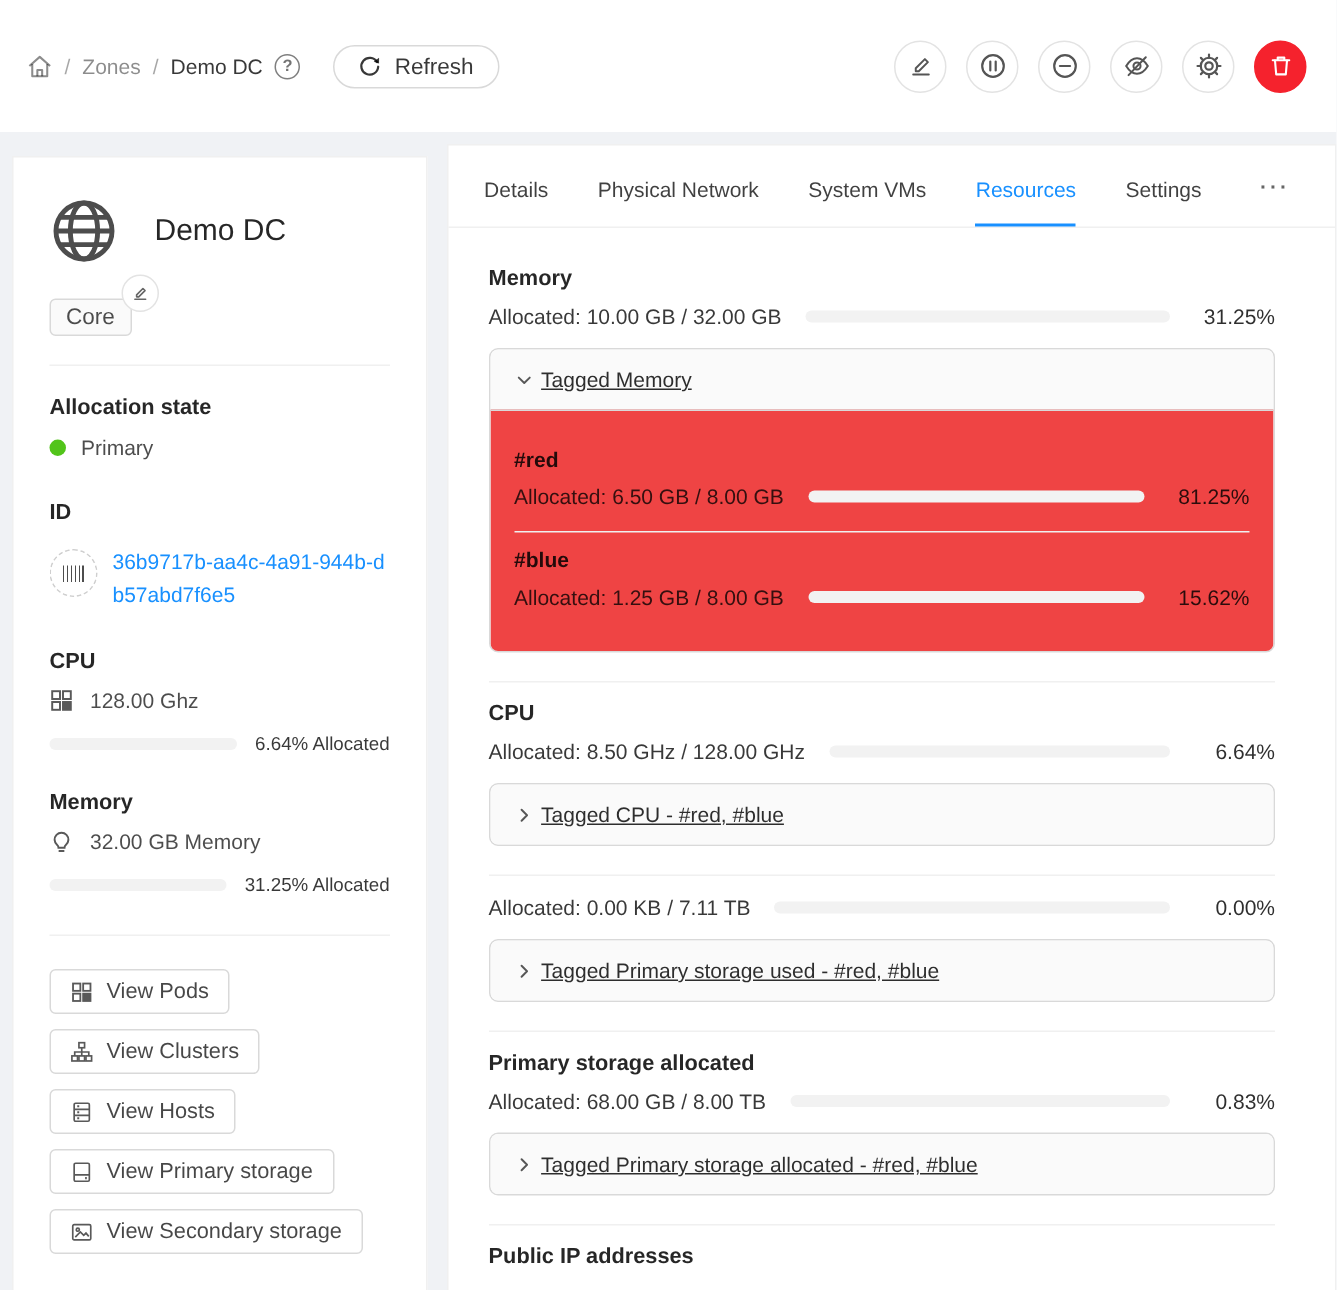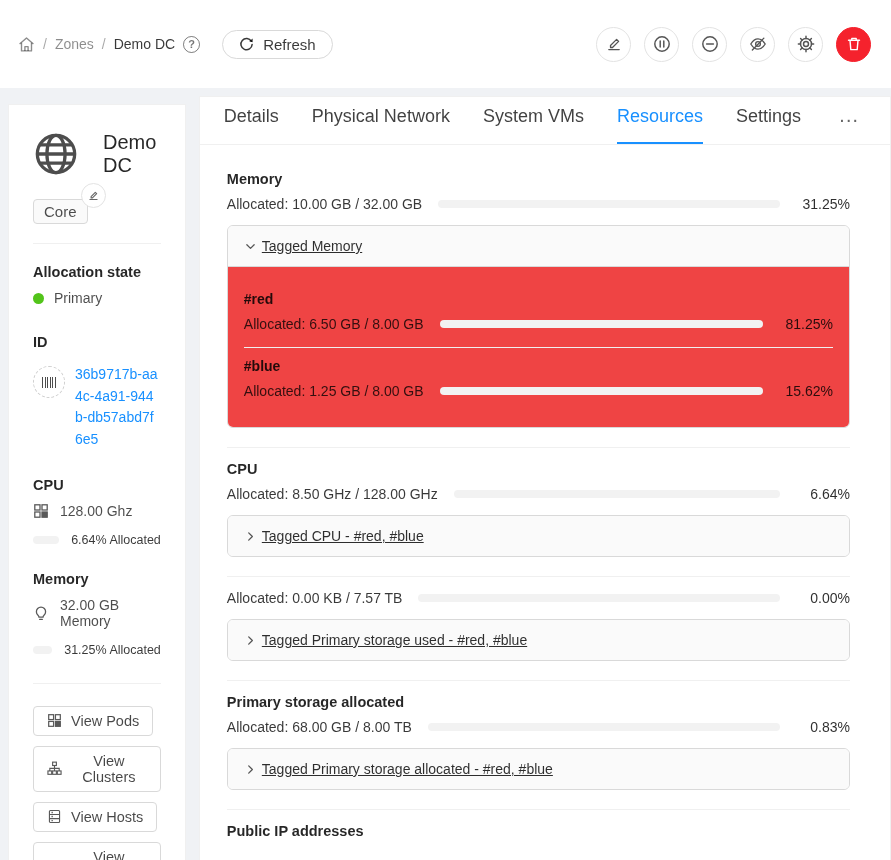--- a/index.html
+++ b/index.html
@@ -85,22 +85,22 @@
     font-size:14.5px; color:rgba(0,0,0,.72); cursor:pointer;
   }
   .view-btn .icon { color:#595959; }
 
   
   .tabs {
     display:flex; align-items:center; padding:0 24px; border-bottom:1px solid #f0f0f0;
     position:relative;
   }
   .tab {
-    padding:9px 0 15px; margin-right:33px; color:rgba(0,0,0,.75); cursor:pointer;
-    font-size:18px; white-space:nowrap; border-bottom:2px solid transparent;
+    padding:21px 0 15px; margin-right:33px; color:rgba(0,0,0,.75); cursor:pointer;
+    font-size:14px; white-space:nowrap; border-bottom:2px solid transparent;
   }
   .tab.active { color:#1890ff; border-bottom-color:#1890ff; }
   .tabs-more { margin-left:auto; color:rgba(0,0,0,.6); letter-spacing:2px; cursor:pointer; padding:0 6px; font-weight:bold; }
 
   
   .res-body { padding:26px 40px 0 27px; }
   .res-title { font-weight:bold; font-size:14.5px; margin:0 0 9px; }
   .res-row { display:flex; align-items:center; margin-bottom:13px; }
   .res-row .alloc-text { color:rgba(0,0,0,.78); white-space:nowrap; margin-right:16px; }
   .res-row .track { margin-right:16px; }
@@ -400,21 +400,21 @@
             </span>
             <span>Tagged CPU - #red, #blue</span>
           </div>
         </div>
       </div>
 
       <hr class="section-divider">
 
       <div>
         <div class="res-row">
-          <span class="alloc-text">Allocated: 0.00 KB / 7.57 TB</span>
+          <span class="alloc-text">Allocated: 0.00 KB / 7.11 TB</span>
           <span class="track"><span class="fill" style="width: 0%;"></span></span>
           <span class="pct">0.00%</span>
         </div>
         <div class="collapse">
           <div class="collapse-head">
             <span class="icon chev">
               <svg width="13" height="13" viewBox="0 0 16 16" fill="none" stroke="currentColor" stroke-width="1.6" stroke-linecap="round" stroke-linejoin="round">
                   <polyline points="5.8,3.5 10.3,8 5.8,12.5"></polyline>
                 </svg>
             </span>

